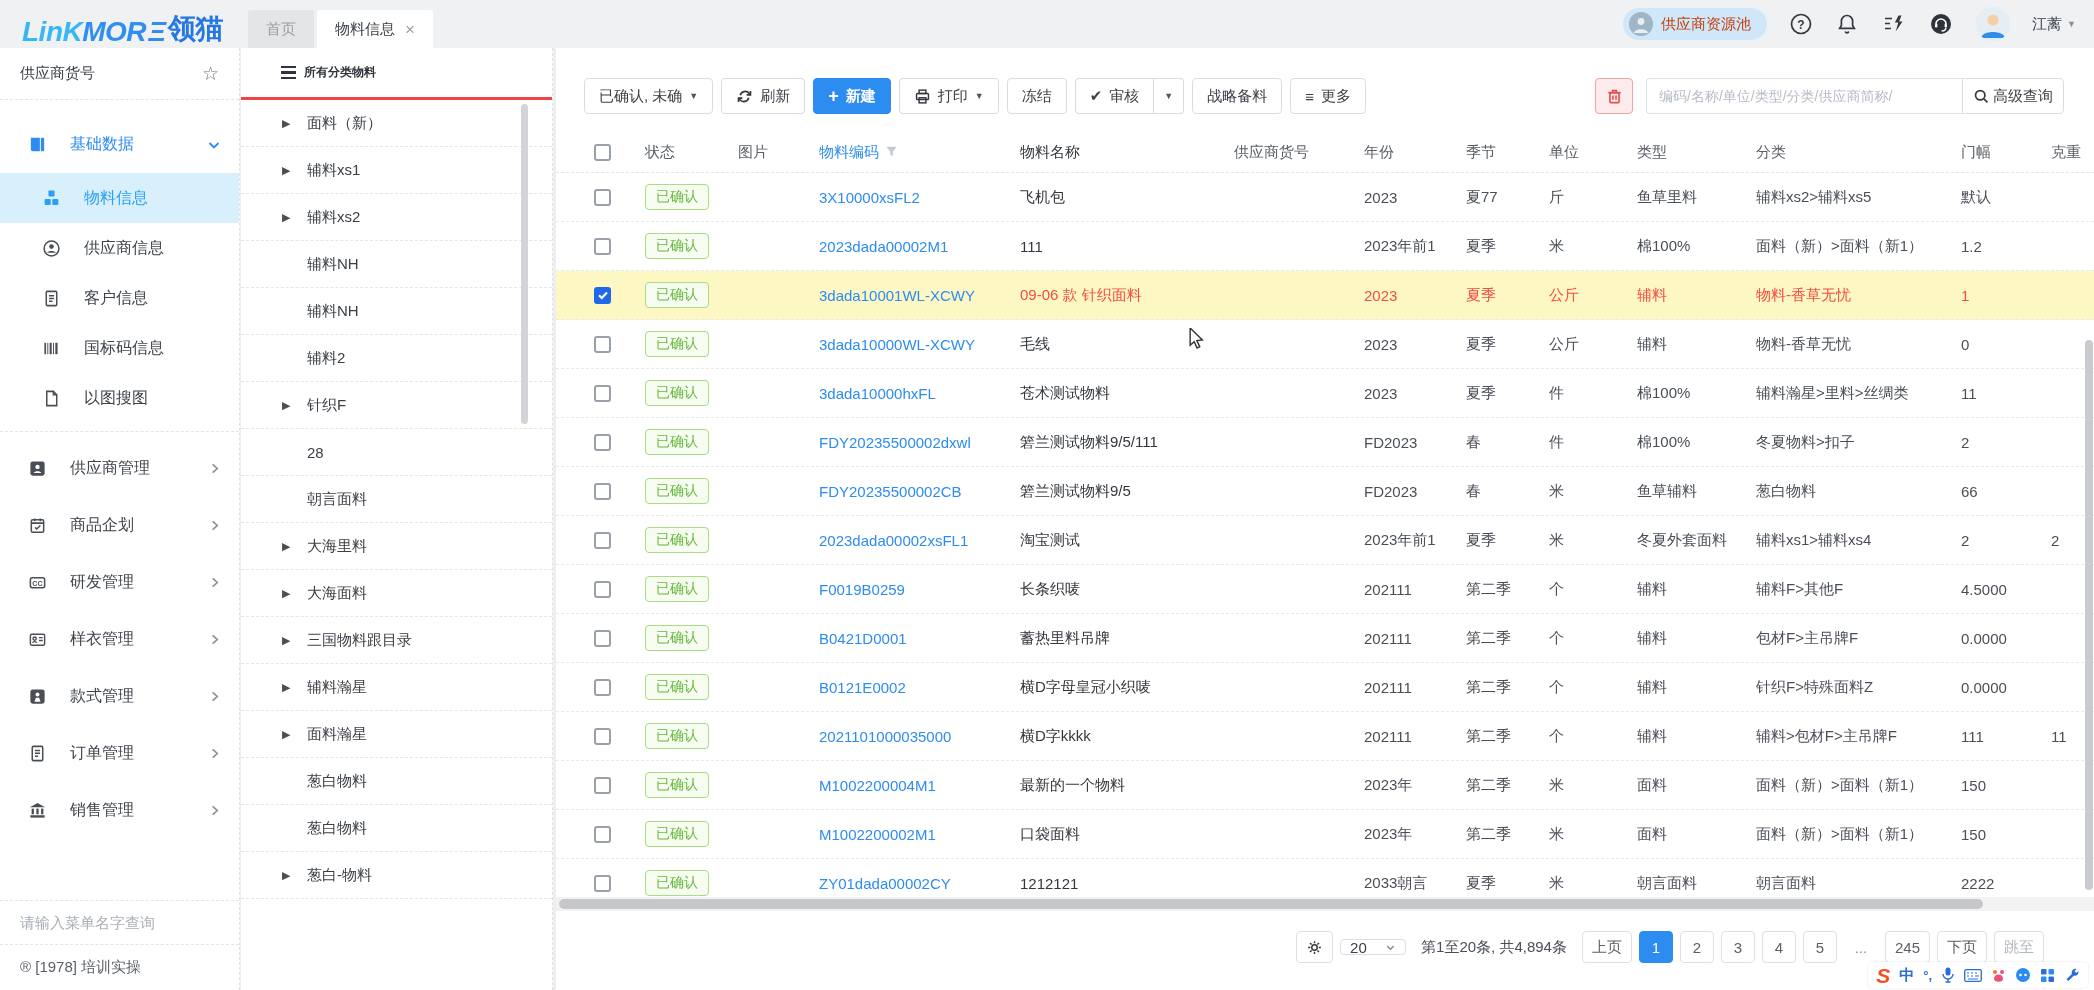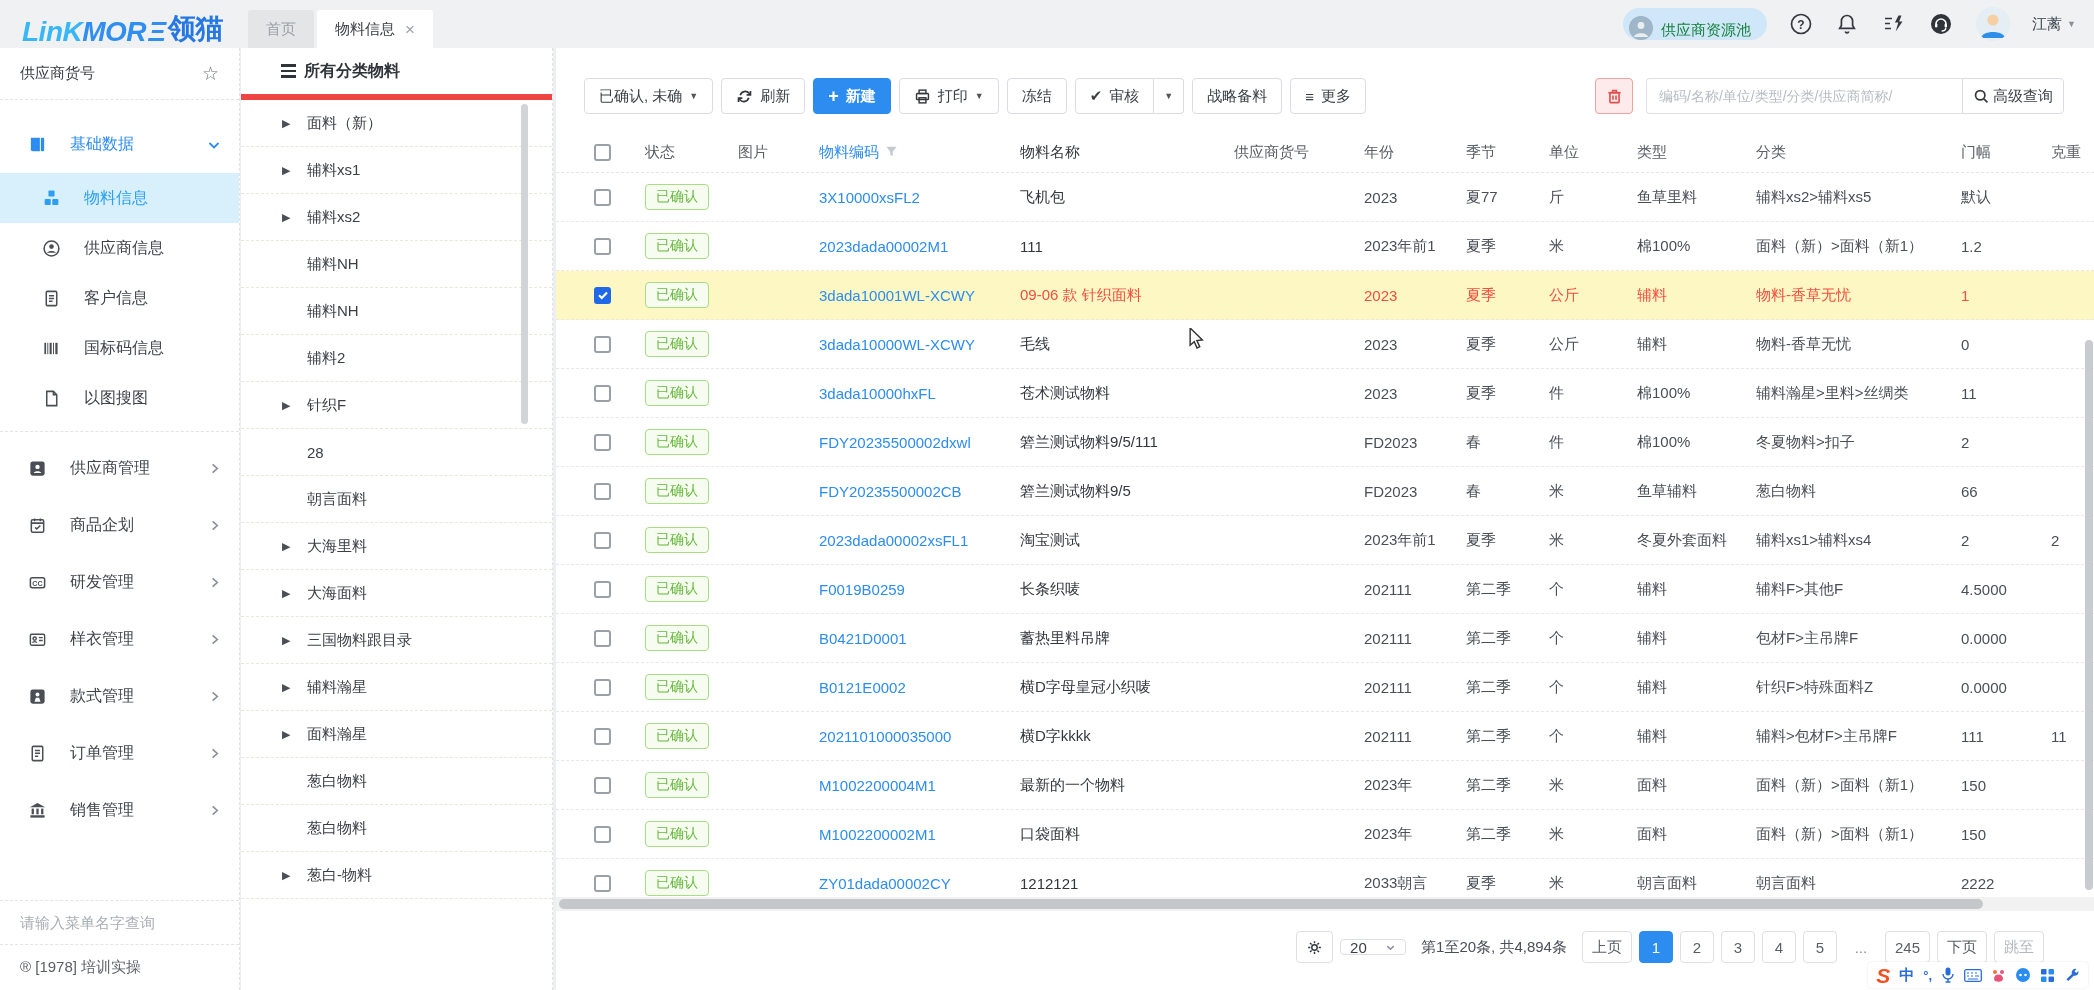--- a/index.html
+++ b/index.html
@@ -12,22 +12,22 @@
   .logo { position:absolute; left:22px; top:0; height:48px; display:flex; align-items:flex-end;
           font-size:28px; font-weight:bold; font-style:italic; letter-spacing:-0.5px; }
   .logo .lg1{color:#38b6f6;} .logo .lg2{color:#2f8ef0;} .logo .lg3{color:#2f8ef0; margin:0 2px;}
   .logo .lg4{color:#2577e2; font-style:normal; font-weight:bold;}
   .tabs { position:absolute; left:248px; top:10px; height:38px; display:flex; gap:3px; }
   .tab { height:38px; line-height:38px; padding:0 18px; font-size:15px; border-radius:3px 3px 0 0;
          background:#e3e5e7; color:#9aa1a9; cursor:default; display:flex; align-items:center; gap:10px;}
   .tab.active { background:#ffffff; color:#3a3f45; }
   .tab .close { color:#9aa1a9; font-size:17px; line-height:1; }
   .top-right { position:absolute; right:18px; top:0; height:48px; display:flex; align-items:center; gap:22px; }
-  .pool-pill { display:flex; align-items:flex-end; gap:8px; background:#cfe7f9; border-radius:17px;
-               height:32px; padding:0 16px 0 6px; font-size:15px; color:#15803d; }
+  .pool-pill { display:flex; align-items:center; gap:8px; background:#cfe7f9; border-radius:17px;
+               height:32px; padding:0 16px 0 6px; font-size:15px; color:#c2410c; }
   .pill-ava { width:24px; height:24px; border-radius:50%; background:#a8bdcd; overflow:hidden; display:flex; }
   .tbicon { display:flex; align-items:center; }
   .avatar { width:34px; height:34px; border-radius:50%; overflow:hidden; background:#e5edf5; display:flex; }
   .uname { display:flex; align-items:center; gap:5px; font-size:15px; color:#37404a; }
   .uname .caret { font-size:9px; color:#8a9099; }
 
   
   .sidebar { position:absolute; left:0; top:48px; width:240px; height:942px; background:#fff;
              border-right:1px dashed #dfe1e4; }
   .fav-row { height:52px; display:flex; align-items:center; padding:0 20px; border-bottom:1px dashed #e3e4e6; }
@@ -47,22 +47,22 @@
   .side-bottom { position:absolute; bottom:0; left:0; width:239px; background:#fff; }
   .side-search { height:44px; border-top:1px dashed #e3e4e6; display:flex; align-items:center; padding:0 20px; }
   .side-search input { border:none; outline:none; font-size:15px; color:#555; width:100%; background:transparent; }
   .side-search input::placeholder { color:#a9aeb5; }
   .side-foot { height:46px; border-top:1px dashed #e3e4e6; display:flex; align-items:center;
                padding:0 20px; font-size:15px; color:#5a5f66; }
 
   
   .catpanel { position:absolute; left:241px; top:48px; width:312px; height:942px; background:#fff;
               border-right:1px dashed #dfe1e4; }
-  .cat-head { height:52px; display:flex; align-items:center; padding-left:40px; font-size:16px;
-              color:#2f343a; font-weight:bold; gap:8px; border-bottom:6px solid #ef4444; }
+  .cat-head { height:52px; display:flex; align-items:center; padding-left:40px; font-size:12px;
+              color:#2f343a; font-weight:bold; gap:8px; border-bottom:3px solid #ef4444; }
   .cat-head .bars { display:flex; flex-direction:column; gap:3px; }
   .cat-head .bars i { display:block; width:15px; height:2.5px; background:#2f343a; }
   .tree-item { height:47px; display:flex; align-items:center; border-bottom:1px dashed #e9e7dc;
                padding-left:41px; font-size:15px; color:#3a3f45; cursor:default; }
   .tree-item .ar { width:25px; font-size:11px; color:#4a4f55; }
   .cat-scroll { position:absolute; right:24px; top:56px; width:7px; height:320px; background:#d2d4d8; border-radius:4px; }
 
   
   .main { position:absolute; left:556px; top:48px; width:1538px; height:942px; background:#fff; overflow:hidden; }
   .toolbar { display:flex; align-items:center; padding:30px 30px 0 28px; gap:8px; }

